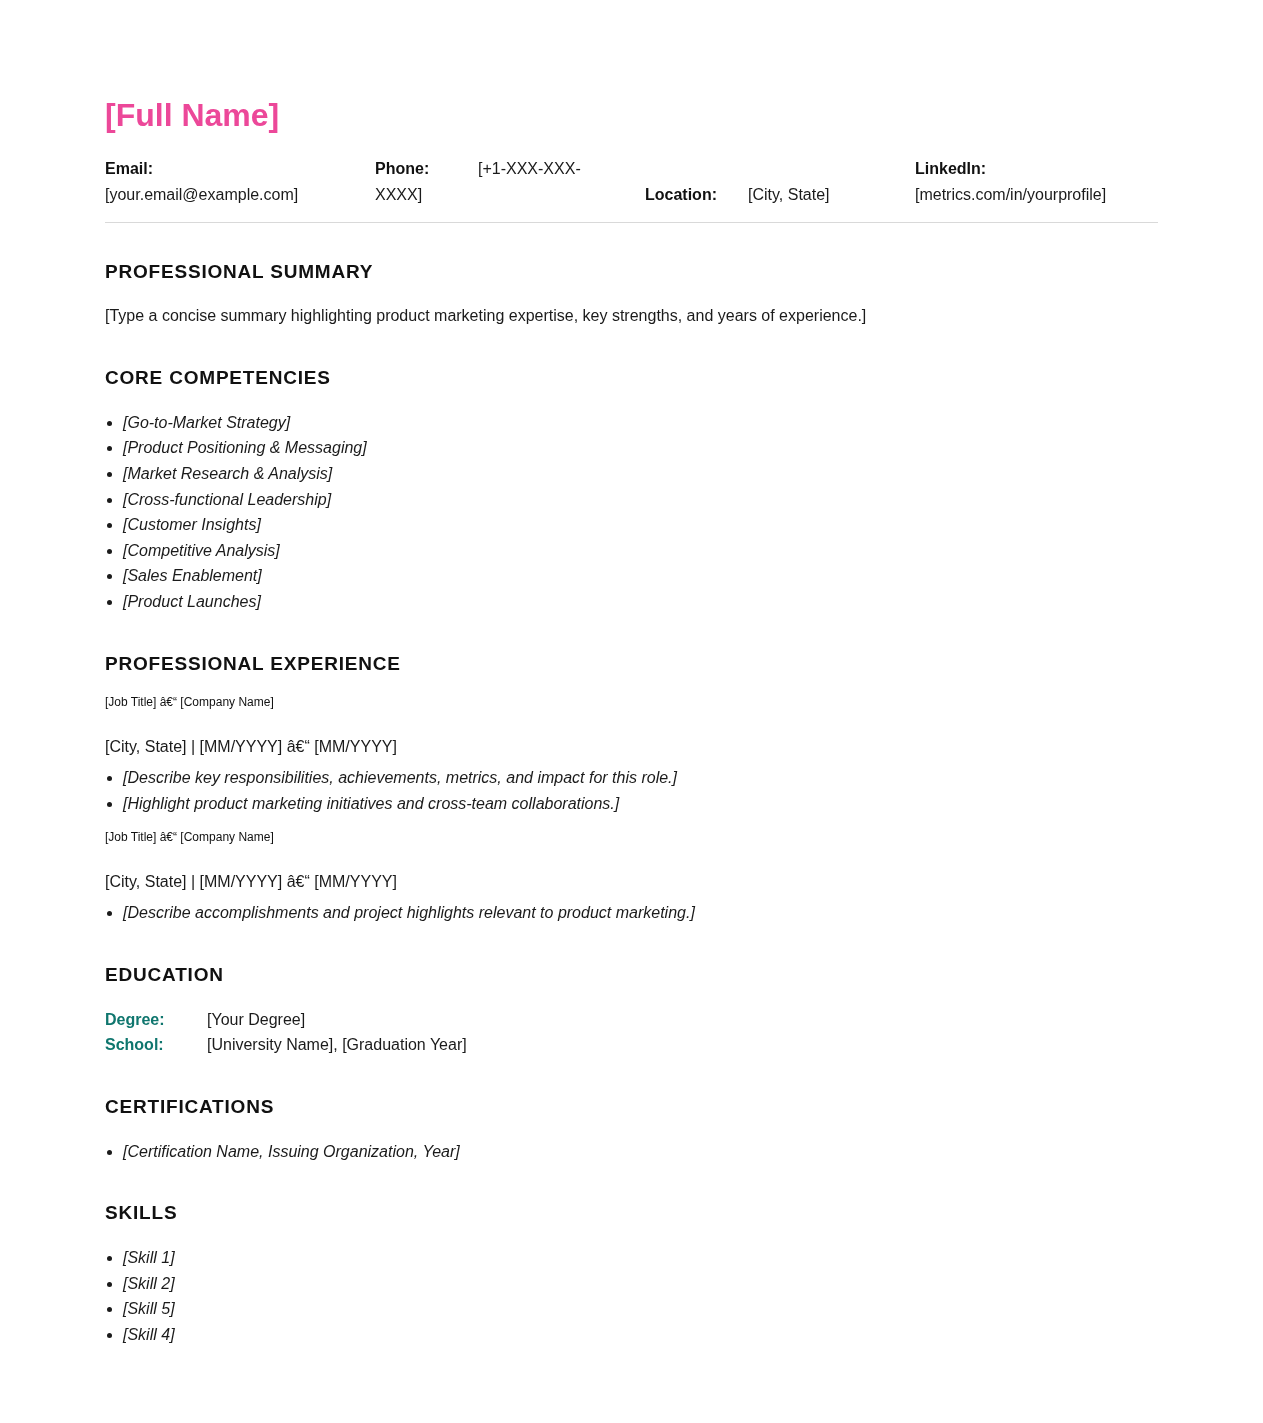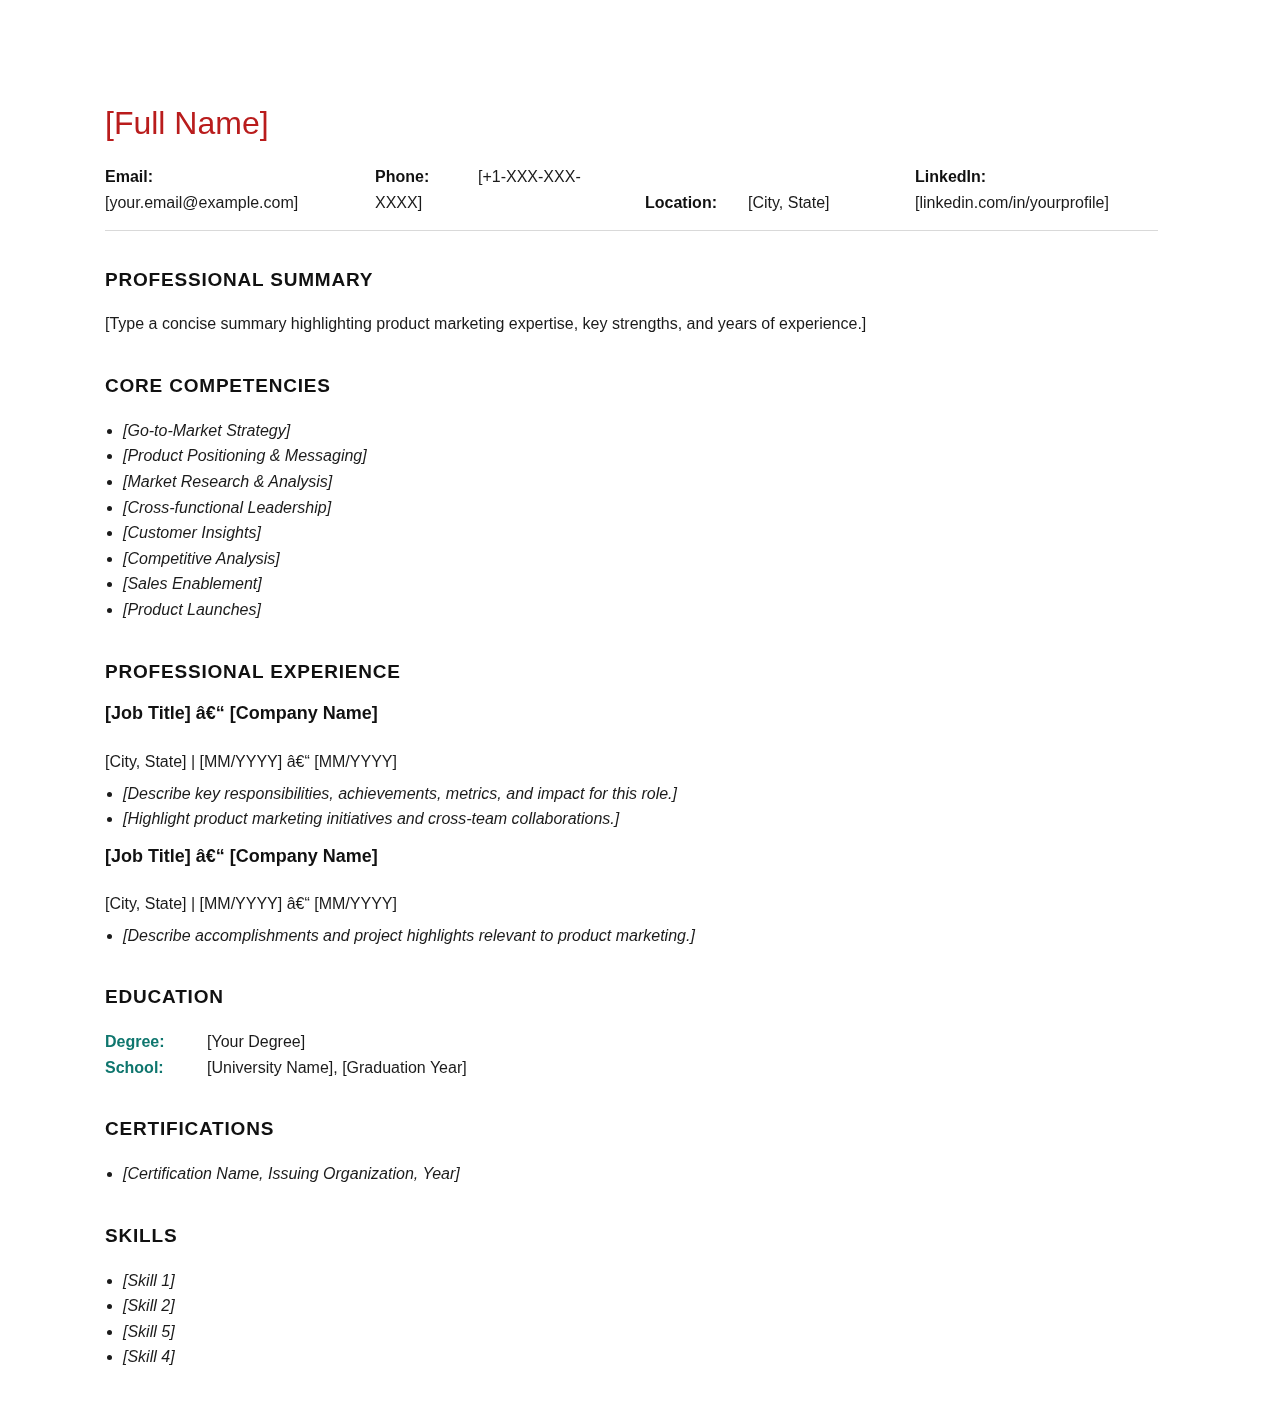--- a/index.html
+++ b/index.html
@@ -17,23 +17,23 @@
     color: #1b1b1b;
     overflow: hidden;
   }
   .page {
     width: 1263px;
     padding: 92px 105px 40px 105px;
   }
   h1.name {
     font-size: 32px;
     line-height: 1.2;
-    margin: 12px 0 22px 0;
-    font-weight: normal;
-    color: #b91c1c;
+    margin: 4px 0 22px 0;
+    font-weight: bold;
+    color: #ec4899;
   }
   .contact-row {
     display: flex;
     gap: 30px;
     align-items: flex-end;
   }
   .contact-cell {
     width: 240px;
     flex: 0 0 240px;
   }
@@ -62,23 +62,23 @@
   ul.bullet-list {
     margin: 2px 0 8px 0;
     padding-left: 18px;
   }
   ul.bullet-list li {
     margin: 0;
     padding: 0;
     font-style: italic;
   }
   h3.job-title {
-    font-size: 18px;
+    font-size: 12px;
     line-height: 1.2;
-    font-weight: bold;
+    font-weight: normal;
     color: #111111;
     margin: 14px 0 24px 0;
   }
   p.job-meta {
     margin: 0 0 6px 0;
   }
   .edu-row {
     margin: 0;
   }
   .edu-label {
@@ -99,21 +99,21 @@
     <div class="contact-cell">
       <span class="contact-label">Email:</span><span class="contact-value">[your.email@example.com]</span>
     </div>
     <div class="contact-cell">
       <span class="contact-label">Phone:</span><span class="contact-value">[+1-XXX-XXX-XXXX]</span>
     </div>
     <div class="contact-cell">
       <span class="contact-label">Location:</span><span class="contact-value">[City, State]</span>
     </div>
     <div class="contact-cell">
-      <span class="contact-label">LinkedIn:</span><span class="contact-value">[linkedin.com/in/yourprofile]</span>
+      <span class="contact-label">LinkedIn:</span><span class="contact-value">[metrics.com/in/yourprofile]</span>
     </div>
   </div>
 
   <hr class="contact-rule">
 
   <h2 class="section-title">PROFESSIONAL SUMMARY</h2>
   <p class="summary-text">[Type a concise summary highlighting product marketing expertise, key strengths, and years of experience.]</p>
 
   <h2 class="section-title">CORE COMPETENCIES</h2>
   <ul class="bullet-list">

